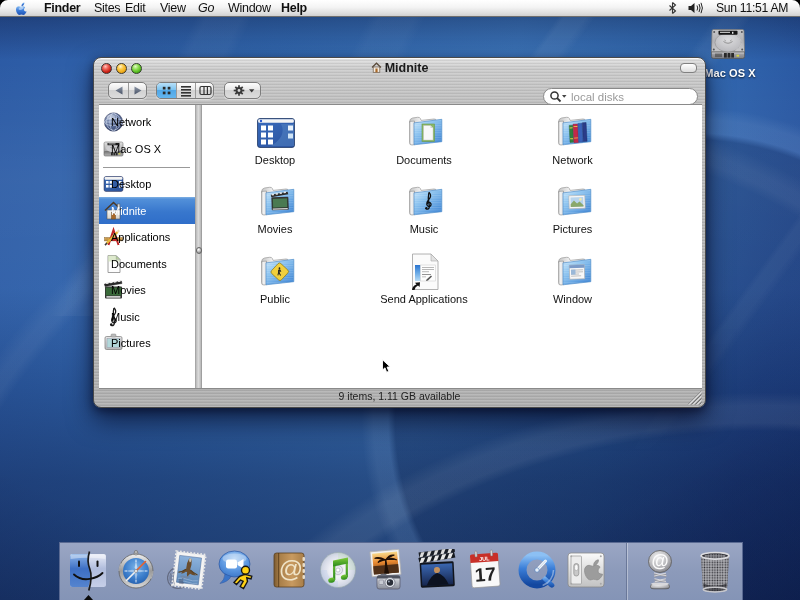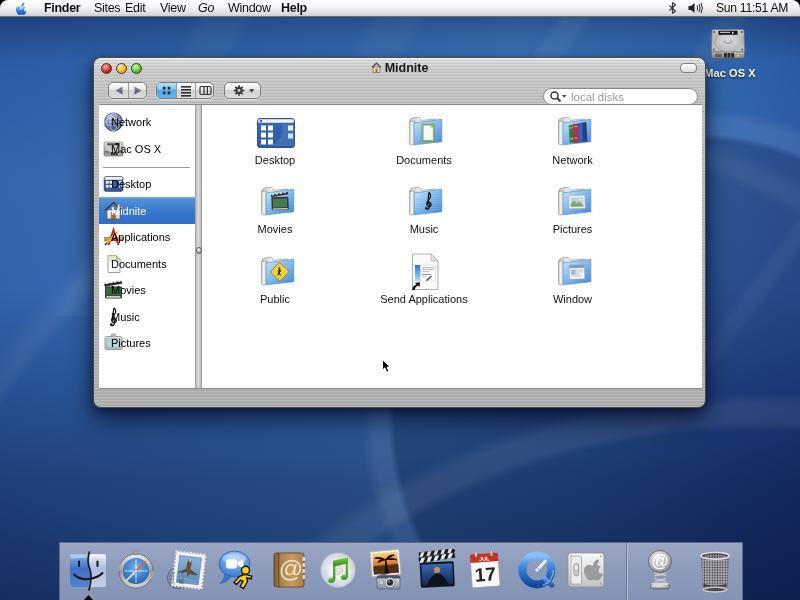--- a/index.html
+++ b/index.html
@@ -551,20 +551,31 @@
               <rect x="17" y="20.5" width="8" height="1"></rect>
               <rect x="17" y="22.5" width="10" height="1"></rect>
             </g>
           <rect x="17" y="16.5" width="4.5" height="5" fill="#9ab8d8"></rect>
         </g>
       </svg>
       <div class="ilabel" style="left:371px;top:188px;">Window</div>
     </div>
   </div>
 
+  <div id="status">9 items, 1.11 GB available
+    <svg width="15" height="15" viewBox="0 0 15 15" style="position:absolute;right:3px;bottom:2px;">
+        <defs>
+          <pattern id="grip" width="2.8" height="2.8" patternUnits="userSpaceOnUse" patternTransform="rotate(45 0 0)">
+            <rect width="2.8" height="2.8" fill="#fdfdfd"></rect>
+            <rect x="1.3" width="1.5" height="2.8" fill="#6e6e6e"></rect>
+          </pattern>
+        </defs>
+        <path d="M14.5 0.5 L14.5 14.5 L0.5 14.5 Z" fill="url(#grip)"></path>
+      </svg>
+  </div>
 </div>
 
 <div id="dock">
   <div class="sep"></div>
 
   <svg class="dicon" style="left:7px;" viewBox="0 0 42 42">
     <defs>
       <linearGradient id="fin1" x1="0" y1="0" x2="0" y2="1">
           <stop offset="0" stop-color="#8cb4e8"></stop>
           <stop offset="0.45" stop-color="#3d6fc4"></stop>

